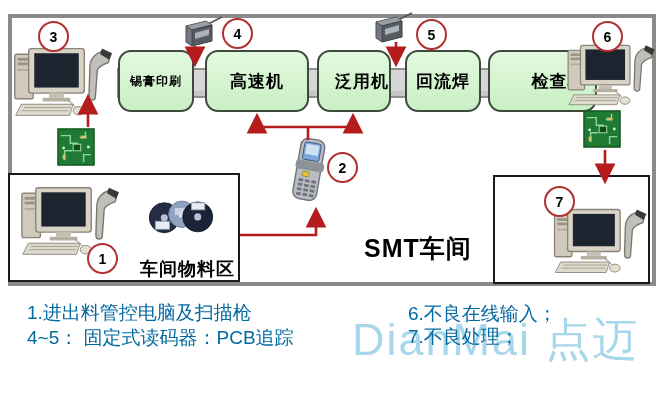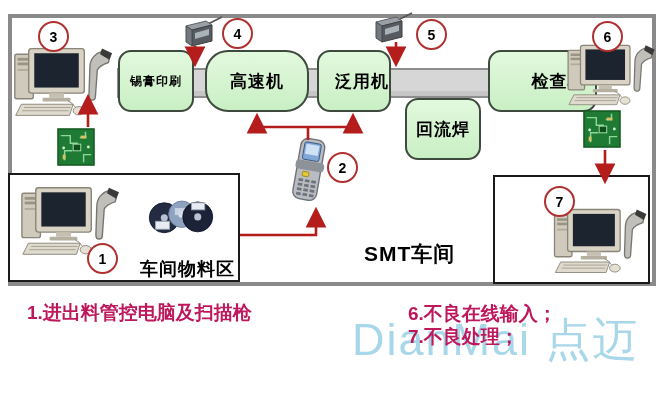--- a/index.html
+++ b/index.html
@@ -42,28 +42,28 @@
     position:absolute;width:27px;height:27px;border-radius:50%;
     border:2px solid var(--marker-border);background:#fff;z-index:6;
     display:flex;align-items:center;justify-content:center;
     font-weight:bold;font-size:14px;
   }
   .dev{position:absolute;z-index:4;overflow:visible;}
   .arrows{position:absolute;left:0;top:0;z-index:5;}
   .arrow{stroke:var(--arrow-red);stroke-width:2.6;fill:none;}
   .arrows marker path{fill:var(--arrow-red);}
   .workshop-title{
-    position:absolute;left:364px;top:240px;font-weight:bold;font-size:21px;
+    position:absolute;left:364px;top:232px;font-weight:bold;font-size:25px;
     letter-spacing:1px;z-index:3;
   }
   .watermark{
     position:absolute;left:352px;top:300px;font-size:45px;line-height:48px;
     color:var(--watermark-blue);z-index:1;letter-spacing:2px;white-space:nowrap;margin-top:16px;
   }
-  .legend{position:absolute;font-weight:bold;color:#be185d;z-index:2;}
+  .legend{position:absolute;font-weight:normal;color:#0369a1;z-index:2;}
   .legend-left{left:27px;top:300px;font-size:19px;line-height:25px;}
   .legend-right{left:408px;top:302px;font-size:19px;line-height:23px;}
   .hidden-defs{position:absolute;width:0;height:0;}
 </style>
 </head>
 <body>
 
 <svg class="hidden-defs" aria-hidden="true">
   <defs>
     <symbol id="icon-computer" viewBox="0 0 110 80">
@@ -137,27 +137,27 @@
 
 <div id="canvas">
 
   <div class="frame"></div>
 
   <div class="conveyor"></div>
 
   <div class="process-box" style="left:118px;width:72px;font-size:12px;">
       <span>锡膏印刷</span>
     </div>
-  <div class="process-box" style="left:205px;width:100px;border-radius:23px;">
+  <div class="process-box" style="left:205px;width:100px;">
       <span>高速机</span>
     </div>
   <div class="process-box" style="left:317px;width:70px;justify-content:flex-end;">
       <span>泛用机</span>
     </div>
-  <div class="process-box" style="left:405px;width:72px;margin-top:48px;">
+  <div class="process-box" style="left:405px;width:72px;">
       <span>回流焊</span>
     </div>
   <div class="process-box" style="left:488px;width:73px;padding-left:32px;">
       <span>检查机</span>
     </div>
 
   <div class="area-box" style="left:8px;top:173px;width:228px;height:105px;"></div>
   <div class="area-label" style="left:140px;top:257px;">车间物料区</div>
 
   <div class="area-box" style="left:493px;top:175px;width:153px;height:105px;"></div>
@@ -234,19 +234,20 @@
   <div class="marker" style="left:544px;top:186px;">
       <span>7</span>
     </div>
 
   <div class="workshop-title">SMT车间</div>
 
   <div class="watermark">DianMai 点迈</div>
 
   <div class="legend legend-left">
     <div>1.进出料管控电脑及扫描枪</div>
+    <div>4~5： 固定式读码器：PCB追踪</div>
   </div>
   <div class="legend legend-right">
     <div>6.不良在线输入；</div>
     <div>7.不良处理；</div>
   </div>
 
 </div>
 
 </body></html>

